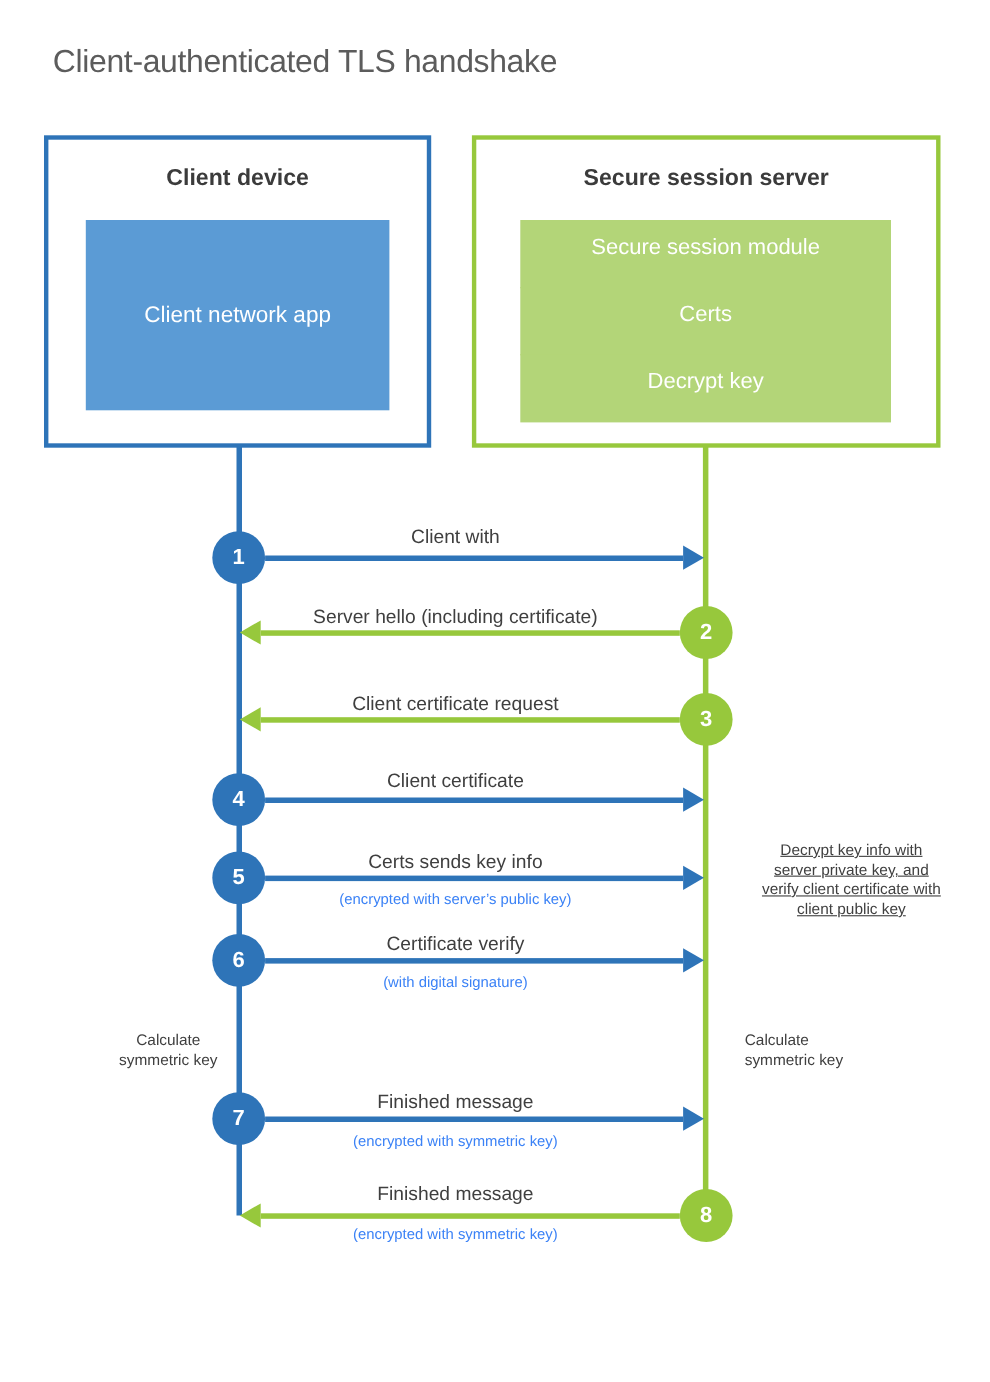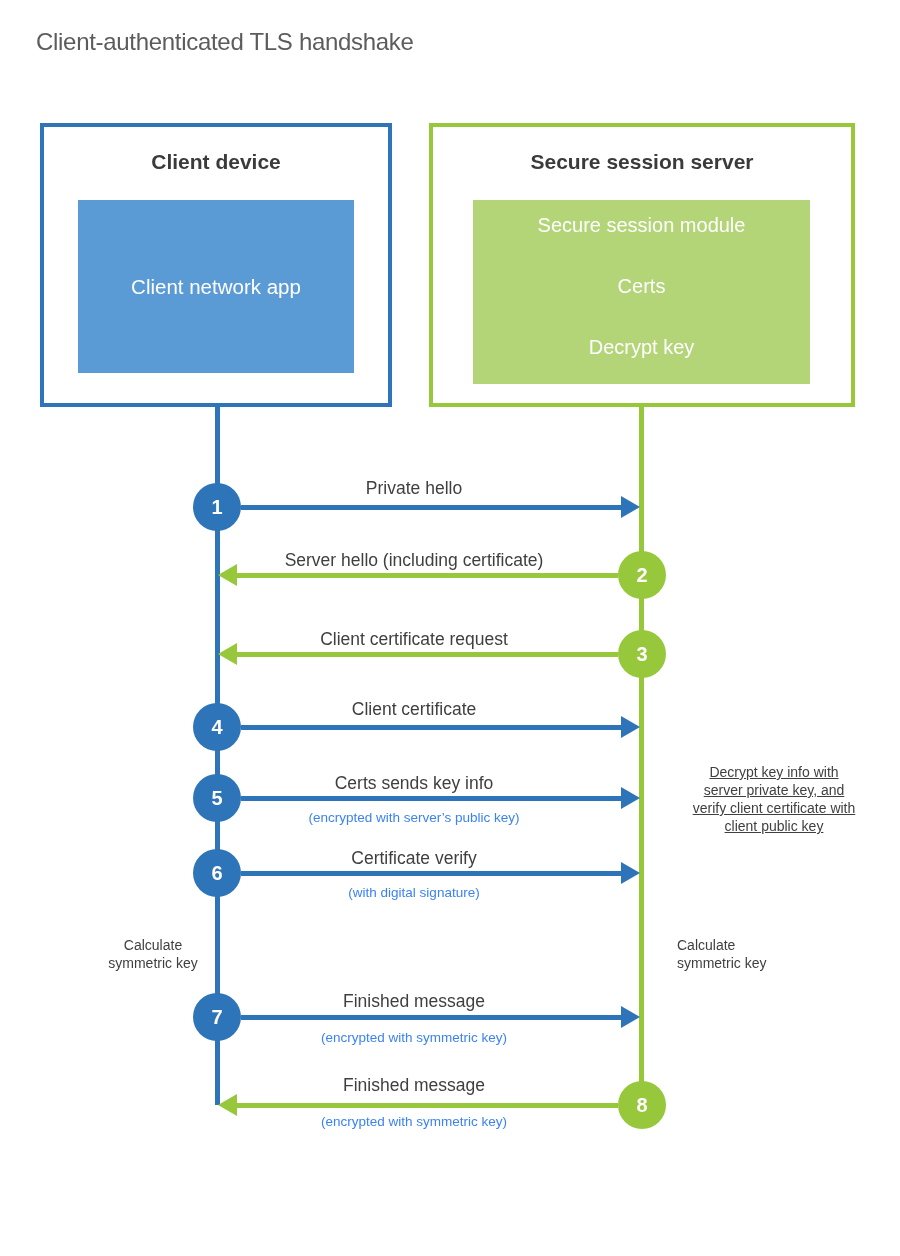--- a/index.html
+++ b/index.html
@@ -1,22 +1,22 @@
 <!DOCTYPE html>
 <html style="--blue: #2e74b8; --blue-fill: #5b9bd5; --green: #97c83c; --green-fill: #b3d578;"><head>
 <meta charset="utf-8">
 <style>
   html,body{margin:0;padding:0;background:#ffffff;}
   .canvas{
     position:relative;width:900px;height:1256px;background:#ffffff;overflow:hidden;
     font-family:"Liberation Sans", sans-serif;
   }
   .page-title{
-    position:absolute;left:36px;top:28px;margin:0;
-    font-size:24px;font-weight:400;letter-spacing:-0.3px;color:#5c5c5c;
+    position:absolute;left:36px;top:28px;margin:12px;
+    font-size:29px;font-weight:400;letter-spacing:-0.3px;color:#5c5c5c;
   }
   .box{position:absolute;background:#fff;box-sizing:border-box;}
   .box.client{left:40px;top:123px;width:352px;height:284px;border:4px solid var(--blue,#2e74b8);}
   .box.server{left:429px;top:123px;width:426px;height:284px;border:4px solid var(--green,#97c83c);}
   .box-title{
     position:absolute;text-align:center;font-size:21px;font-weight:bold;color:#3b3b3b;line-height:28px;
   }
   .box-title.client{left:40px;top:148px;width:352px;}
   .box-title.server{left:429px;top:148px;width:426px;}
   .client-app{
@@ -72,21 +72,21 @@
 
   <div class="box server"></div>
   <div class="box-title server">Secure session server</div>
   <div class="bar" style="top:200px;">Secure session module</div>
   <div class="bar" style="top:261px;">Certs</div>
   <div class="bar" style="top:322px;">Decrypt key</div>
 
   <div class="lifeline blue" style="left:215px;top:405px;height:700px;"></div>
   <div class="lifeline green" style="left:639px;top:405px;height:680px;"></div>
 
-  <div class="msg" style="top:477px;">Private hello</div>
+  <div class="msg" style="top:477px;">Client with</div>
   <div class="hline blue" style="left:241px;top:505px;width:380px;"></div>
   <div class="head right" style="left:621px;top:496px;"></div>
   <div class="circle blue" style="left:193px;top:483px;">1</div>
 
   <div class="msg" style="top:549px;">Server hello (including certificate)</div>
   <div class="hline green" style="left:237px;top:573px;width:381px;"></div>
   <div class="head left" style="left:218px;top:564px;"></div>
   <div class="circle green" style="left:618px;top:551px;">2</div>
 
   <div class="msg" style="top:628px;">Client certificate request</div>

